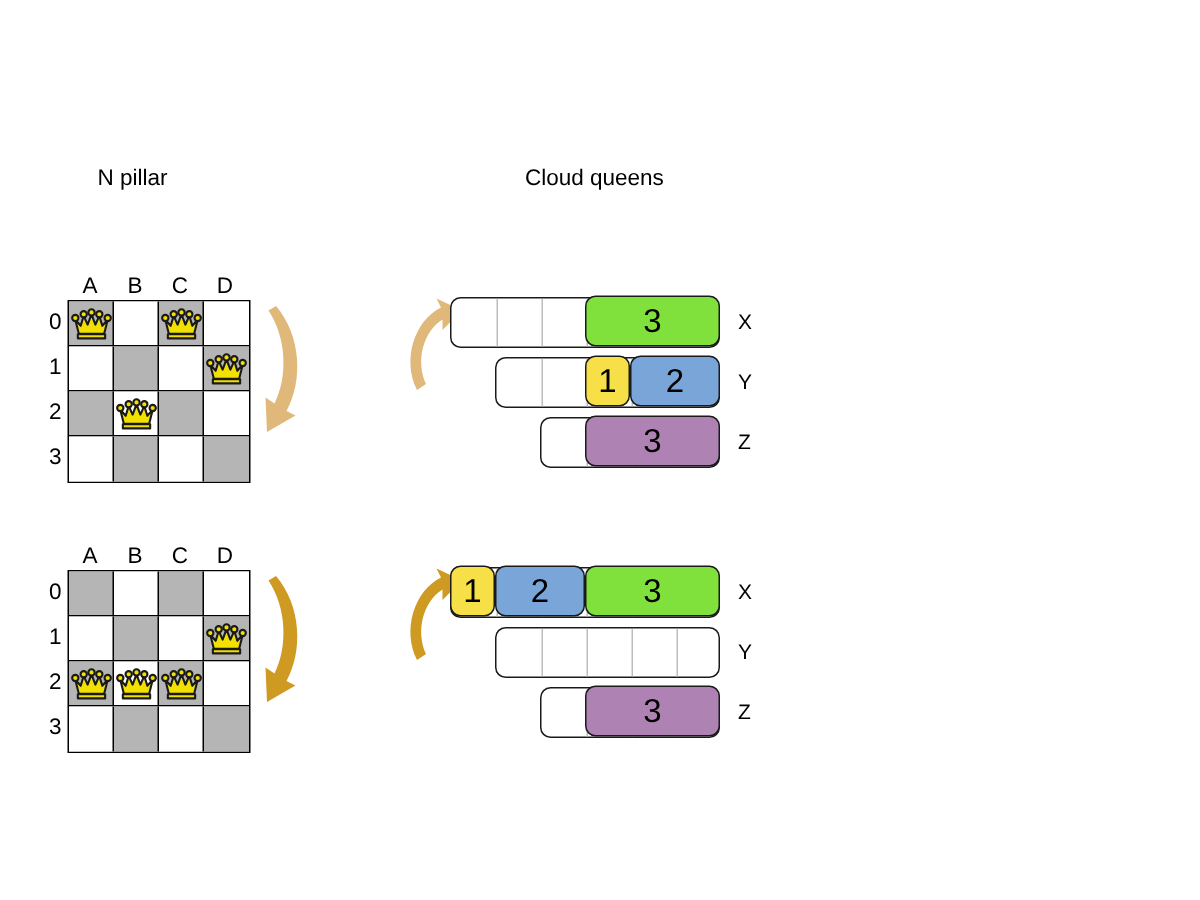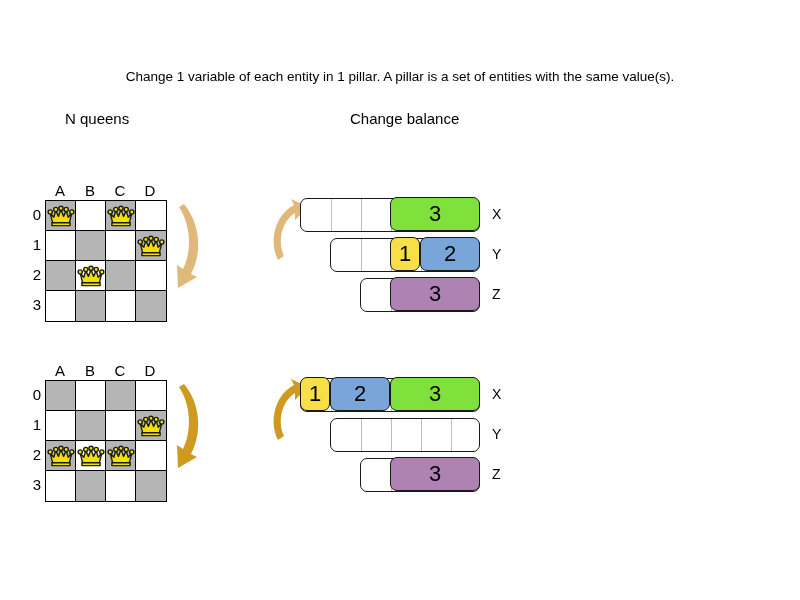--- a/index.html
+++ b/index.html
@@ -168,24 +168,23 @@
     line-height: 16px;
     width: 22px;
     text-align: left;
   }
 </style>
 </head>
 <body>
 
 <div class="stage">
 
-  <div class="subtitle">Change 1 variable of each entity in 1 pillar. A pillar is a set of entities with the same value(s).</div>
-
-  <div class="section-head head-nqueens">N queens</div>
-  <div class="section-head head-cloud">Change balance</div>
+
+  <div class="section-head head-nqueens">N pillar</div>
+  <div class="section-head head-cloud">Cloud queens</div>
 
   <div class="board-wrap top" id="board-top">
       <div class="col-labels">
         <span style="left:0px">A</span>
         <span style="left:30px">B</span>
         <span style="left:60px">C</span>
         <span style="left:90px">D</span>
       </div>
       <div class="row-labels">
         <span style="top:0px">0</span>

